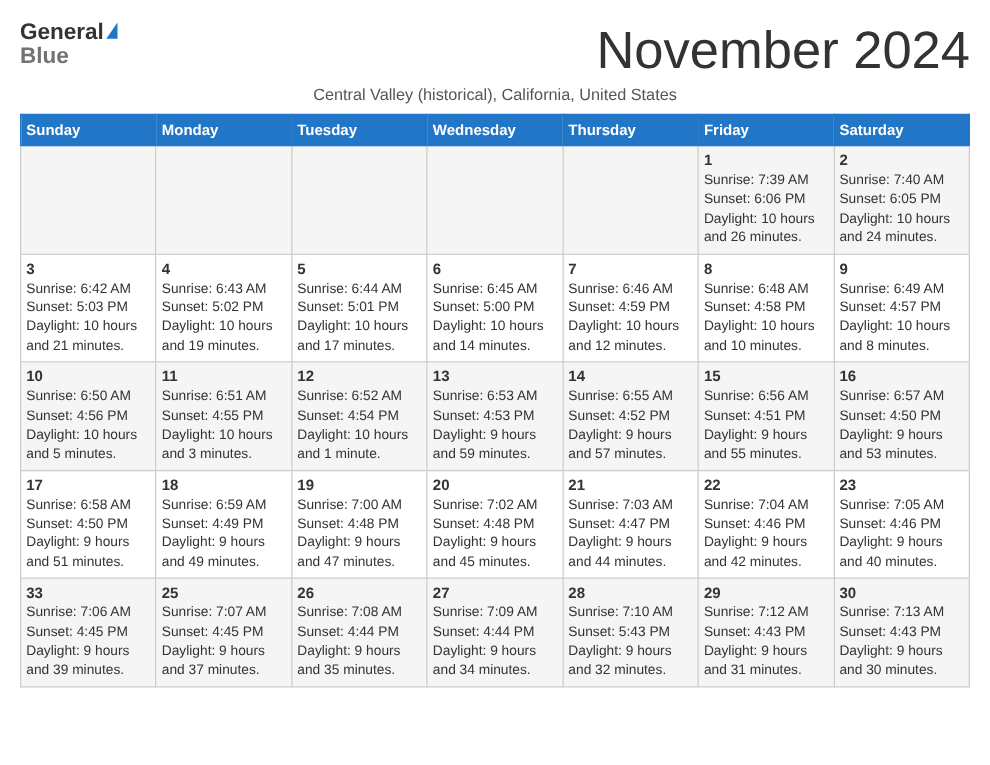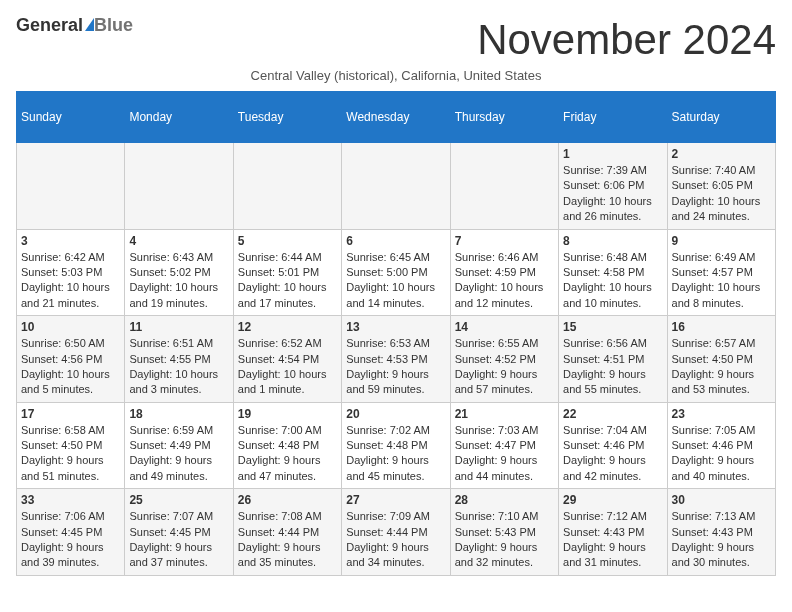--- a/index.html
+++ b/index.html
@@ -11,21 +11,21 @@
       padding: 16px;
     }
     .header {
       display: flex;
       align-items: flex-start;
       justify-content: space-between;
       margin-bottom: 4px;
     }
     .logo {
       display: flex;
-      flex-direction: row;
+      flex-direction: column;
       line-height: 1;
     }
     .month-title {
       font-size: 42px;
       font-weight: normal;
       color: #333;
       text-align: right;
     }
     .subtitle {
       text-align: center;
@@ -35,22 +35,22 @@
     }
     table {
       width: 100%;
       border-collapse: collapse;
       table-layout: fixed;
     }
     thead tr th {
       background-color: #2176C7;
       color: #fff;
       font-size: 12px;
-      font-weight: normal;
-      padding: 18px 4px;
+      font-weight: bold;
+      padding: 5px 4px;
       text-align: left;
       border: 1px solid #2176C7;
     }
     tbody tr td {
       border: 1px solid #ccc;
       vertical-align: top;
       padding: 4px 4px;
       font-size: 10px;
       color: #333;
       height: 80px;

